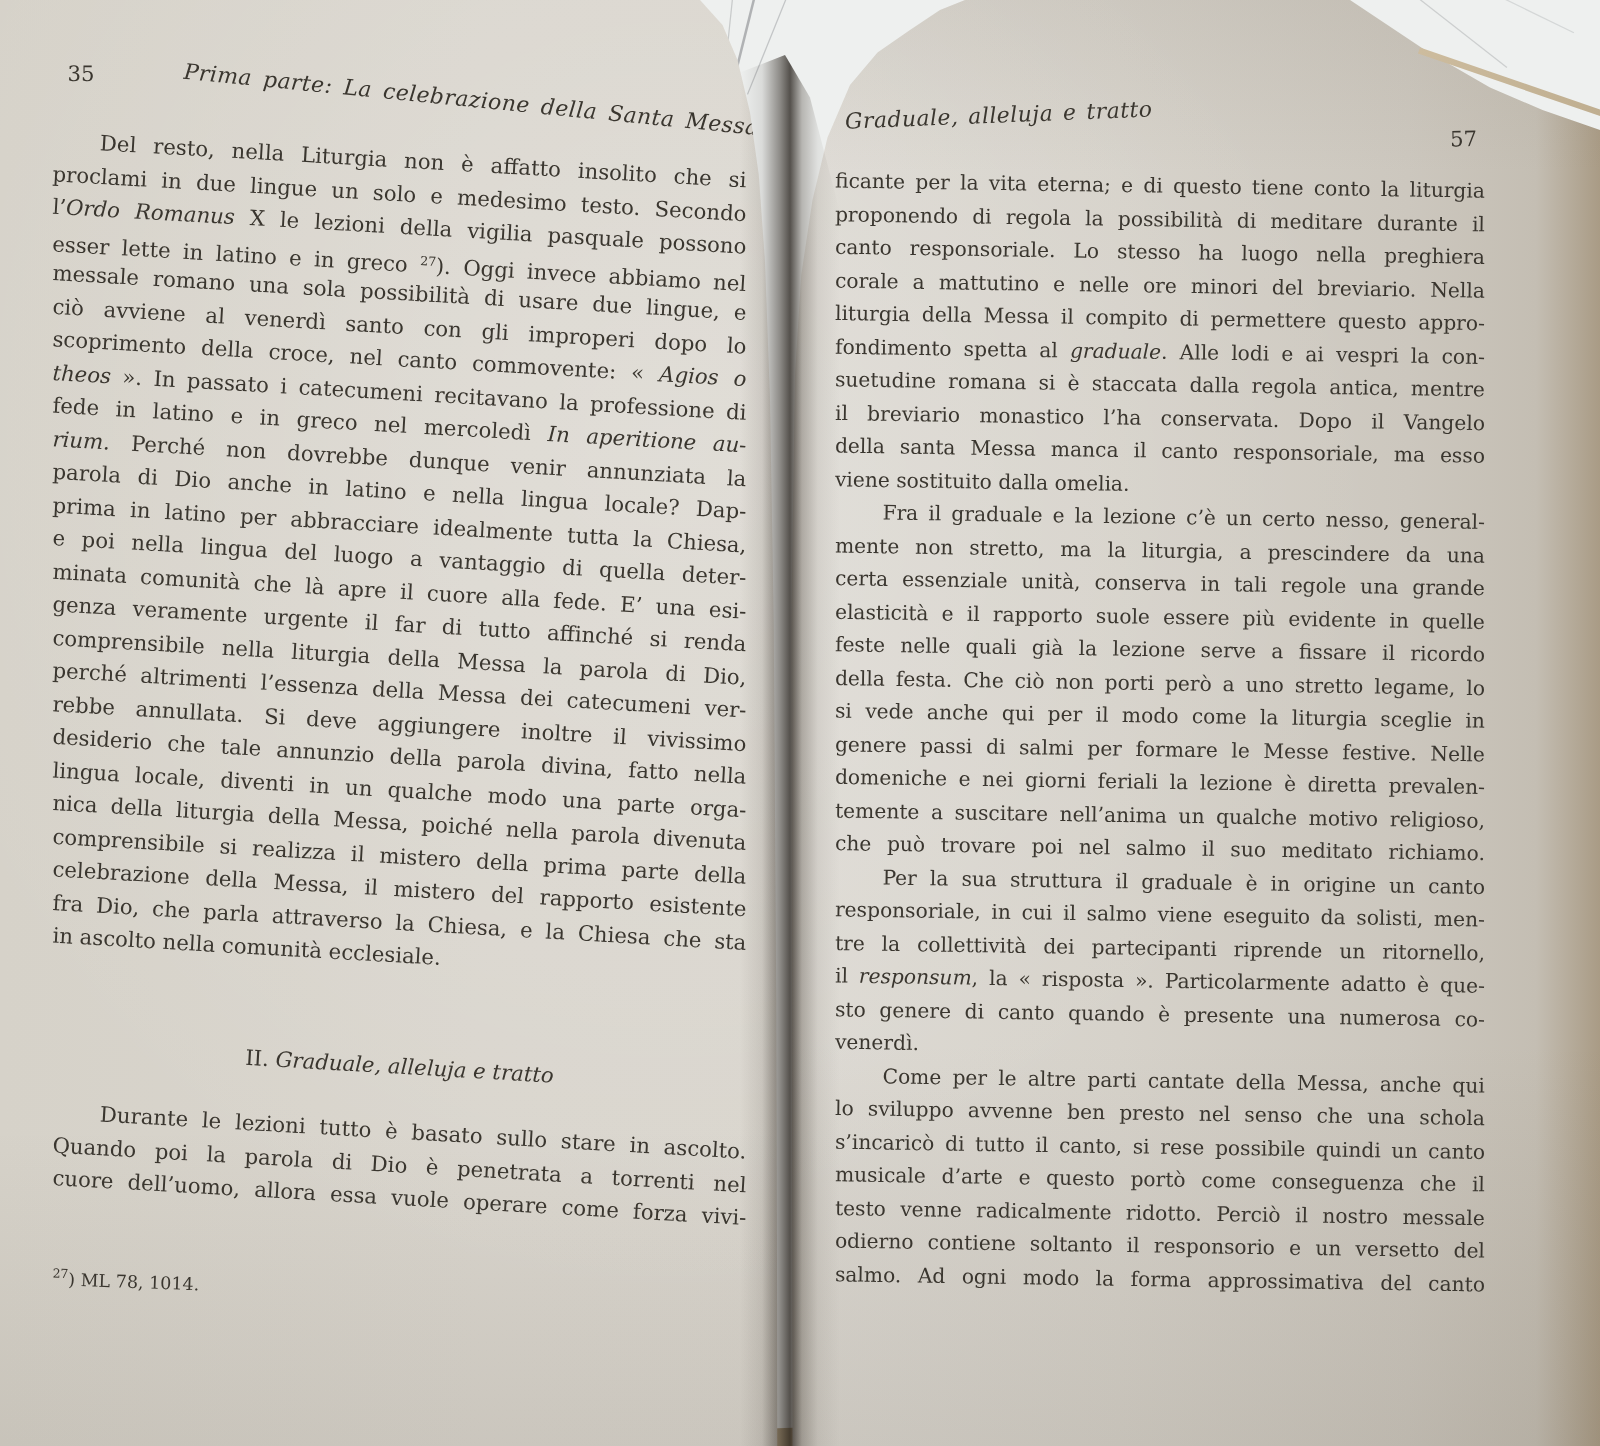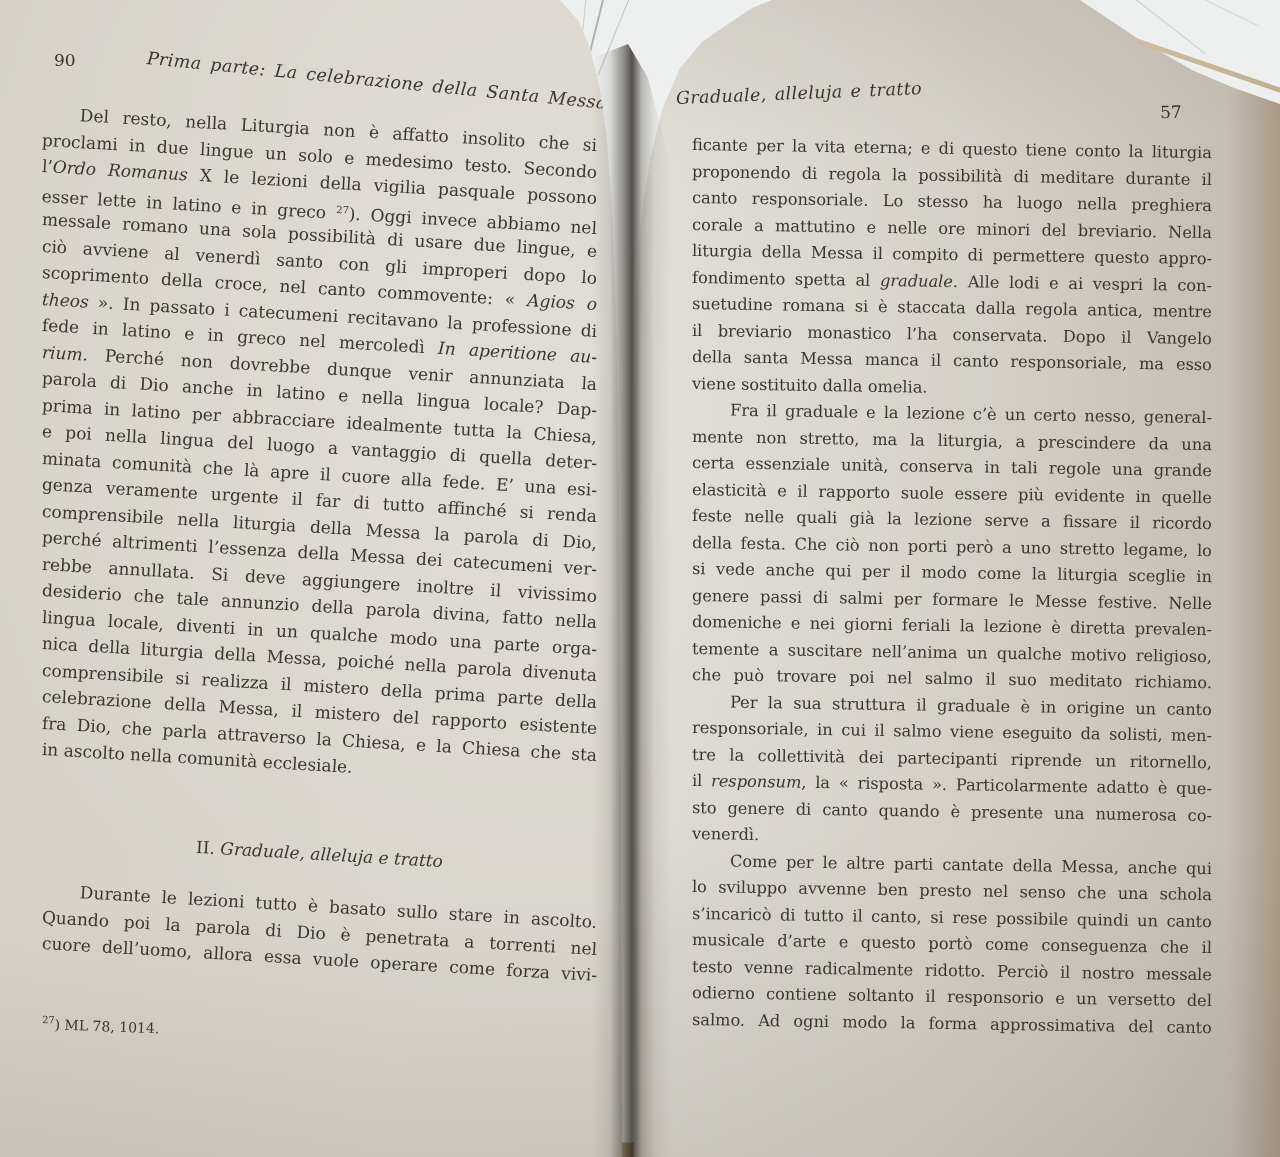--- a/index.html
+++ b/index.html
@@ -61,21 +61,21 @@
     transform-origin:0 50%;position:relative;}
   .page-left .line{transform:rotate(3.3deg);}
   .page-right .line{transform:rotate(0.9deg);}
   .line.indent{text-indent:38px;}
   .line.nojust{text-align:left;text-align-last:left;}
   .line.center{text-align:center;text-align-last:center;}
   em{font-style:italic;}
   .sup{font-size:10px;vertical-align:6px;letter-spacing:0;}
 
   .body-left{position:absolute;left:42px;top:100px;width:556px;font-size:17px;z-index:5;}
-  .body-right{position:absolute;left:692px;top:132px;width:520px;font-size:16.2px;z-index:5;}
+  .body-right{position:absolute;left:668px;top:132px;width:520px;font-size:16.2px;z-index:5;}
   .blk-heading{margin:62px 0 26px 0;}
   .blk-footnote{margin-top:50px;font-size:14px;}
   .page-left .blk-footnote .line{transform:rotate(2.1deg);}
 
   .hdr-left-num{position:absolute;left:54px;top:50px;font-size:17px;z-index:5;}
   .hdr-left-title{position:absolute;left:148px;top:48px;width:470px;font-size:17.5px;
     font-style:italic;letter-spacing:.4px;word-spacing:3px;z-index:5;
     transform:rotate(5.6deg);transform-origin:0 0;white-space:nowrap;}
   .hdr-right-title{position:absolute;left:676px;top:88px;font-size:17.5px;font-style:italic;
     letter-spacing:.4px;word-spacing:2px;z-index:5;transform:rotate(-2.3deg);
@@ -90,21 +90,21 @@
 
   <div class="mark m1"></div>
   <div class="mark m2"></div>
   <div class="mark m3"></div>
   <div class="mark m4"></div>
   <div class="mark m5"></div>
 
   <div class="spine-bottom"></div>
 
   <div class="page page-left">
-    <span class="hdr-left-num ink">90</span>
+    <span class="hdr-left-num ink">35</span>
     <div class="hdr-left-title ink"><em>Prima parte: La celebrazione della Santa Messa</em></div>
     <div class="body-left ink">
         <div class="blk blk-paragraph">
           <div class="line indent"><span>Del resto, nella Liturgia non è affatto insolito che si</span></div>
           <div class="line"><span>proclami in due lingue un solo e medesimo testo. Secondo</span></div>
           <div class="line"><span>l’</span><em>Ordo Romanus</em><span> X le lezioni della vigilia pasquale possono</span></div>
           <div class="line"><span>esser lette in latino e in greco </span><span class="sup">27</span><span>). Oggi invece abbiamo nel</span></div>
           <div class="line"><span>messale romano una sola possibilità di usare due lingue, e</span></div>
           <div class="line"><span>ciò avviene al venerdì santo con gli improperi dopo lo</span></div>
           <div class="line"><span>scoprimento della croce, nel canto commovente: « </span><em>Agios o</em></div>

